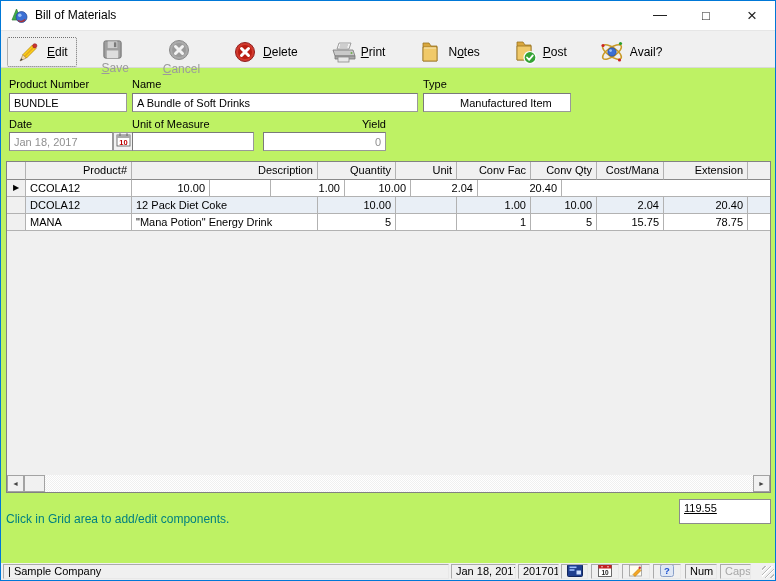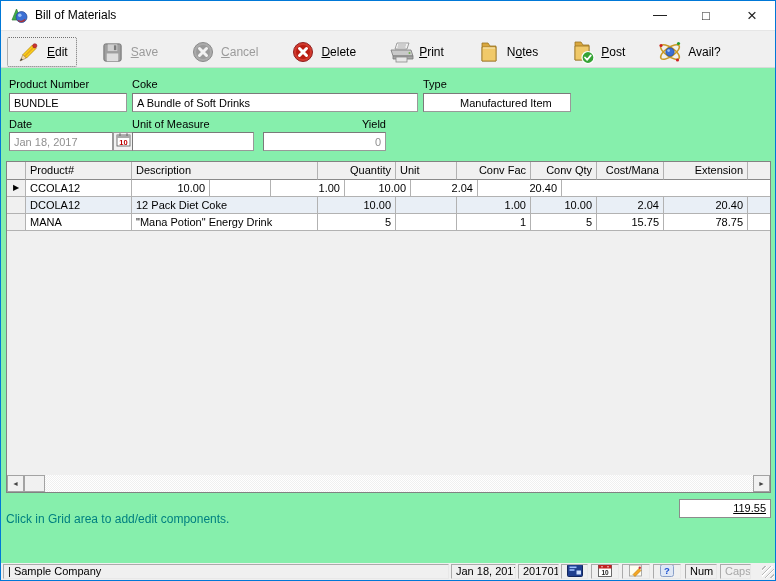--- a/index.html
+++ b/index.html
@@ -1,54 +1,54 @@
 <!DOCTYPE html>
 <html><head>
 <meta charset="utf-8">
 <style>
   * { box-sizing: border-box; margin: 0; padding: 0; cursor: default; }
   html,body { width: 776px; height: 581px; font-family: "Liberation Sans", sans-serif; }
   .window {
     position: relative; width: 776px; height: 581px;
-    border: 1px solid #0078d7; background: #86efac; overflow: hidden;
+    border: 1px solid #0078d7; background: #bef264; overflow: hidden;
   }
   
   .titlebar { position:absolute; left:0; top:0; width:774px; height:29px; background:#ffffff; }
   .app-icon { position:absolute; left:10px; top:6px; width:17px; height:17px; }
   .title-text { position:absolute; left:34px; top:7px; font-size:12px; color:#000; }
   .win-controls { position:absolute; right:0; top:0; height:29px; display:flex; }
   .win-btn { width:46px; height:29px; display:flex; align-items:center; justify-content:center; font-size:14px; color:#222; }
   .win-btn.min span { position:relative; top:-2px; }
   .win-btn.max { font-size:13px; }
   .win-btn.close { font-size:17px; }
   
   .toolbar { position:absolute; left:0; top:29px; width:774px; height:38px; background:#f0f0f0;
              border-top:1px solid #e6e6e6; border-bottom:1px solid #d9d9d9;
              display:flex; align-items:flex-end; padding-left:6px; }
   .tb-btn { display:flex; align-items:center; height:30px; padding:0 8px; margin-right:14px;
             border:1px solid transparent; border-radius:2px; font-size:12px; color:#000; }
   .tb-btn.focused { border:1px dotted #707070; }
   .tb-btn .tb-icon { width:26px; height:26px; margin-right:5px; display:flex; align-items:center; justify-content:center; }
-  .tb-btn.disabled { color:#9b9b9b; }
+  .tb-btn.disabled { color:#9b9b9b;flex-direction:column; }
   .tb-label u { text-decoration:underline; }
   
   .flabel { position:absolute; font-size:11px; color:#000; }
   .finput { position:absolute; height:19px; background:#fff; border:1px solid #999;
             border-top-color:#7a7a7a; border-left-color:#7a7a7a;
             font-size:11px; padding:2px 4px; line-height:14px; color:#000; overflow:hidden; white-space:nowrap; }
   .finput.gray { color:#8f8f8f; }
   .finput.num { text-align:right; }
   .cal-btn { position:absolute; left:112px; top:131px; width:21px; height:19px; background:#f2f2f2;
              border:1px solid #9a9a9a; display:flex; align-items:center; justify-content:center; }
   
   .grid { position:absolute; left:5px; top:160px; width:765px; height:332px;
           border:1px solid #828282; background:#f0f0f0; overflow:hidden; }
   .g-row { display:flex; width:763px; }
   .g-head { height:18px; }
-  .g-head .cell { background:#f0f0f0; border-bottom:1px solid #8a8a8a; font-size:11px; line-height:17px; }
+  .g-head .cell { background:#f0f0f0; border-bottom:1px solid #8a8a8a; font-size:11px; line-height:17px;text-align:right; }
   .g-data { height:17px; background:#fff; }
   .g-data.alt { background:#e9eff6; }
   .g-data .cell { border-bottom:1px solid #b2b2b2; font-size:11px; line-height:16px; background:transparent; }
   .cell { border-right:1px solid #b2b2b2; padding:0 4px; white-space:nowrap; overflow:hidden; }
   .cell.sel { width:19px; background:#f0f0f0; padding:0; text-align:center; font-size:8px; line-height:16px; color:#000; }
   .cell.c0 { width:106px; } .cell.c1 { width:186px; }
   .cell.c2 { width:78px; text-align:right; }
   .cell.c3 { width:61px; }
   .cell.c4 { width:74px; text-align:right; }
   .cell.c5 { width:66px; text-align:right; }
@@ -57,22 +57,22 @@
   .cell.fill { flex:1; border-right:none; }
   
   .hscroll { position:absolute; left:0; bottom:0; width:763px; height:17px;
              background: repeating-conic-gradient(#ffffff 0% 25%, #f0f0f0 0% 50%) 0 0 / 2px 2px; }
   .sb-btn { position:absolute; top:0; width:17px; height:17px; background:#f1f1f1; border:1px solid #a3a3a3;
             font-size:7px; color:#444; display:flex; align-items:center; justify-content:center; }
   .sb-left { left:0; } .sb-right { right:0; }
   .sb-thumb { position:absolute; top:0; left:17px; width:21px; height:17px; background:#f1f1f1; border:1px solid #a3a3a3; }
   
   .hint { position:absolute; left:5px; top:511px; font-size:12px; color:#008080; }
-  .total-box { position:absolute; left:678px; top:498px; width:92px; height:19px; background:#fff;
-               border:1px solid #8c8c8c; font-size:11px; text-align:right; padding:2px 4px; color:#000;text-decoration:underline; }
+  .total-box { position:absolute; left:678px; top:498px; width:92px; height:25px; background:#fff;
+               border:1px solid #8c8c8c; font-size:11px; padding:2px 4px; color:#000;text-decoration:underline; }
   
   .statusbar { position:absolute; left:0; top:562px; width:774px; height:17px; background:#f0f0f0; }
   .sb-panel { position:absolute; top:1px; height:15px; border:1px solid; border-color:#ababab #e8e8e8 #e8e8e8 #ababab;
               font-size:11px; line-height:13px; padding:0 4px; color:#000; white-space:nowrap; overflow:hidden; }
   .sb-panel.center { text-align:center; }
   .sb-panel.iconp { display:flex; align-items:center; justify-content:center; padding:0; }
   .sb-panel.dim { color:#a6a6a6; }
   .grip { position:absolute; right:1px; top:3px; width:12px; height:12px;
           background: repeating-linear-gradient(135deg, transparent 0 2px, #b9b9b9 2px 3px, #ffffff 3px 4px); }
   svg text { font-family:"Liberation Sans", sans-serif; }
@@ -202,21 +202,21 @@
           <circle cx="4" cy="6.5" r="1.6" fill="#cc2222"></circle>
           <circle cx="21.5" cy="4.5" r="1.6" fill="#2a9d2a"></circle>
           <circle cx="20.5" cy="21" r="1.6" fill="#cc2222"></circle>
         </svg>
       </span>
       <span class="tb-label"><span>Avail?</span><u></u><span></span></span>
     </div>
   </div>
 
   <div class="flabel" style="left:8px; top:77px;">Product Number</div>
-  <div class="flabel" style="left:131px; top:77px;">Coke</div>
+  <div class="flabel" style="left:131px; top:77px;">Name</div>
   <div class="flabel" style="left:422px; top:77px;">Type</div>
 
   <div class="finput" style="left:8px; top:92px; width:118px;">BUNDLE</div>
   <div class="finput" style="left:131px; top:92px; width:286px;">A Bundle of Soft Drinks</div>
   <div class="finput" style="left:422px; top:92px; width:148px;padding-left:36px;">Manufactured Item</div>
 
   <div class="flabel" style="left:8px; top:117px;">Date</div>
   <div class="flabel" style="left:131px; top:117px;">Unit of Measure</div>
   <div class="flabel" style="left:340px; top:117px; width:45px; text-align:right;">Yield</div>
 

